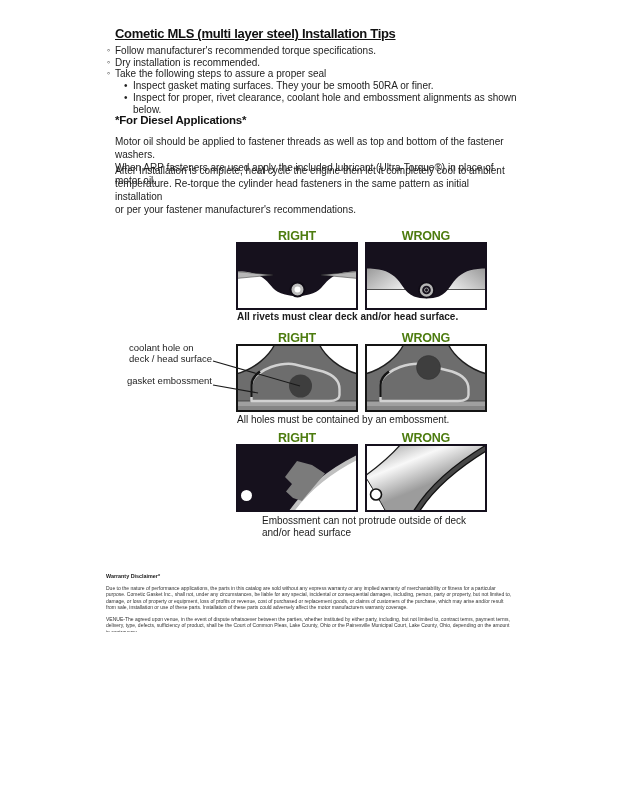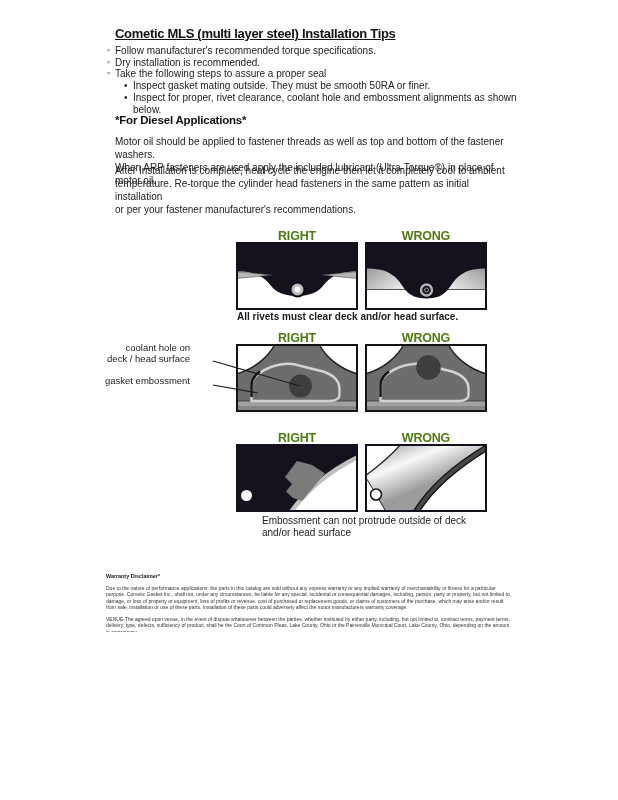--- a/index.html
+++ b/index.html
@@ -17,21 +17,21 @@
   .b-row .mk{width:8px;flex:0 0 8px;text-align:left;font-size:9px;}
   .b-row.lvl2{padding-left:17px;}
   .b-row.lvl2 .mk{width:9px;flex:0 0 9px;font-size:10px;}
   .diesel-h{left:115px;top:114px;font-size:11.5px;font-weight:bold;letter-spacing:-0.2px;color:#111;}
   .para{left:115px;width:400px;font-size:10px;line-height:13px;white-space:pre-line;color:#222;}
   .p1{top:135px;}
   .p2{top:164px;}
   .note{top:205px;}
   .dlabel{width:122px;text-align:center;font-size:12.5px;font-weight:bold;letter-spacing:-0.2px;color:#4d7c0f;}
   .caption{font-size:10px;color:#1c1c1c;white-space:pre-line;line-height:11.5px;}
-  .callout{right:428px;text-align:right;font-size:9.5px;line-height:10.5px;color:#1c1c1c;white-space:pre-line;}
+  .callout{right:406px;font-size:9.5px;line-height:10.5px;color:#1c1c1c;white-space:pre-line;}
   .dbox{position:absolute;width:122px;height:68px;z-index:1;}
   .overlay{position:absolute;z-index:3;pointer-events:none;}
   .legal{
     left:106px;top:573px;width:408px;font-size:5px;line-height:6.6px;color:#333;
   }
   .legal h4{margin:0 0 5px 0;font-size:5.4px;color:#222;}
   .legal p{margin:0 0 4.6px 0;white-space:pre-line;}
   .doccode{left:390px;top:761px;font-size:13.5px;color:#2a2a2a;letter-spacing:0.2px;text-align:center;}
 </style>
 </head>
@@ -49,21 +49,21 @@
     <div class="b-row lvl1">
       <span class="mk">◦</span>
       <span>Dry installation is recommended.</span>
     </div>
     <div class="b-row lvl1">
       <span class="mk">◦</span>
       <span>Take the following steps to assure a proper seal</span>
     </div>
     <div class="b-row lvl2">
       <span class="mk">•</span>
-      <span>Inspect gasket mating outside.  They must be smooth 50RA or finer.</span>
+      <span>Inspect gasket mating surfaces.  They your be smooth 50RA or finer.</span>
     </div>
     <div class="b-row lvl2">
       <span class="mk">•</span>
       <span>Inspect for proper, rivet clearance, coolant hole and embossment alignments as shown below.</span>
     </div>
   </div>
 
   <div class="abs diesel-h">*For Diesel Applications*</div>
   <div class="abs para p1">Motor oil should be applied to fastener threads as well as top and bottom of the fastener washers.
 When ARP fasteners are used apply the included lubricant (Ultra-Torque®) in place of motor oil.</div>
@@ -143,20 +143,21 @@
     <path d="M15.5,53 L15.5,41 C15.5,36 19,31 24,27.5" fill="none" stroke="#141414" stroke-width="2.4"></path>
     <circle cx="63.5" cy="23.5" r="12" fill="#3e3e3e" stroke="#333333" stroke-width="0.5"></circle>
     <rect x="1" y="1" width="120" height="66" fill="none" stroke="#141414" stroke-width="2"></rect>
   </svg>
 
   <svg class="overlay" style="left:110px;top:340px;" width="260" height="80" viewBox="0 0 260 80">
     <line x1="103" y1="21" x2="190" y2="46" stroke="#1a1a1a" stroke-width="1.1"></line>
     <line x1="103" y1="45" x2="148" y2="53" stroke="#1a1a1a" stroke-width="1.1"></line>
   </svg>
 
+  <div class="abs caption" style="left:237px;top:414px;">All holes must be contained by an embossment.</div>
 
   <div class="abs dlabel" style="left:236px;top:431px;">RIGHT</div>
   <div class="abs dlabel" style="left:365px;top:431px;">WRONG</div>
 
   <svg class="dbox" style="left:236px;top:444px;" viewBox="0 0 122 68">
     <rect width="122" height="68" fill="#ffffff"></rect>
     <path fill="#16111d" d="M0,0 H122 V14 C98,26 74,44 57,68 L0,68 Z"></path>
     <path d="M122,16.5 C99,28.5 76,46 59.5,68 L122,68 Z" fill="#ffffff"></path>
     <path d="M122,13 C97,25.5 72,44 55,68" fill="none" stroke="#c0c0c0" stroke-width="4.5"></path>
     <path d="M61,17 L76,21 L89,29.5 C83,37 74,47 66,57 L57,54 L50,47.5 L56,40 L49,33 L55,25 Z" fill="#7b7b7b"></path>

